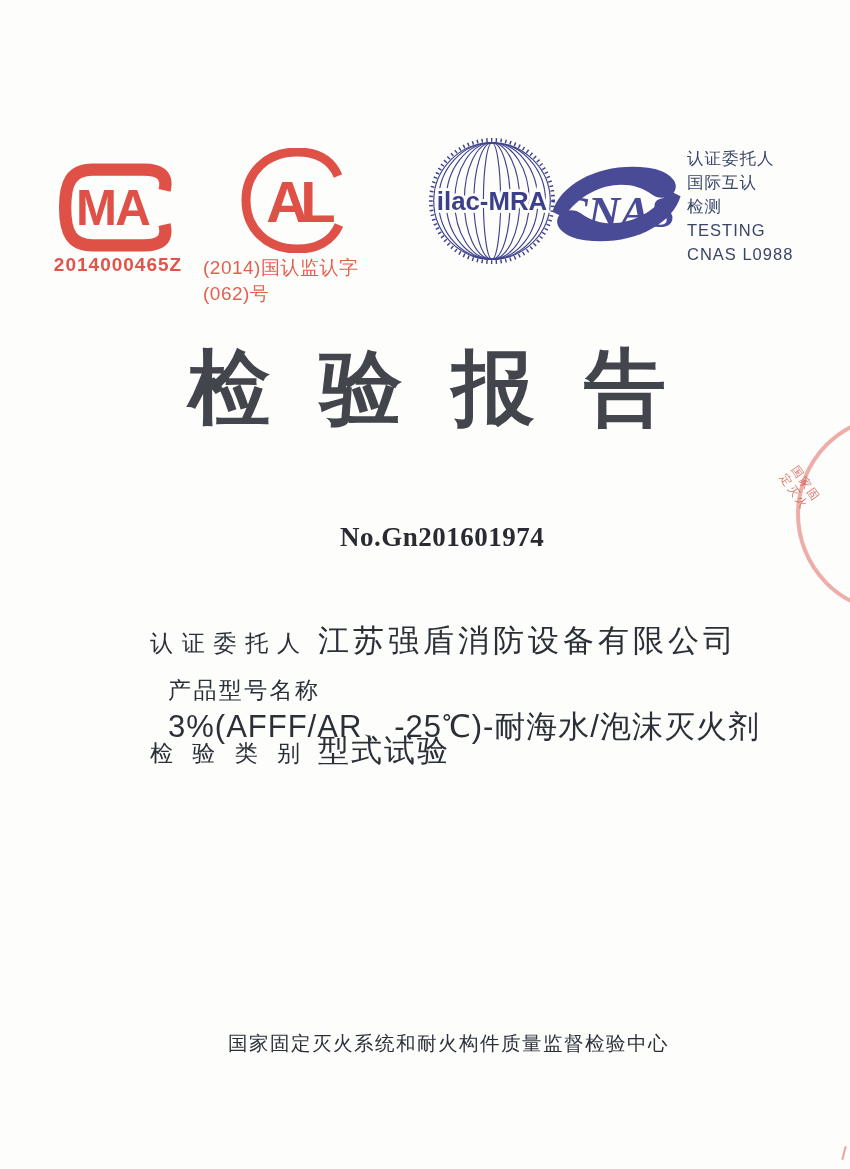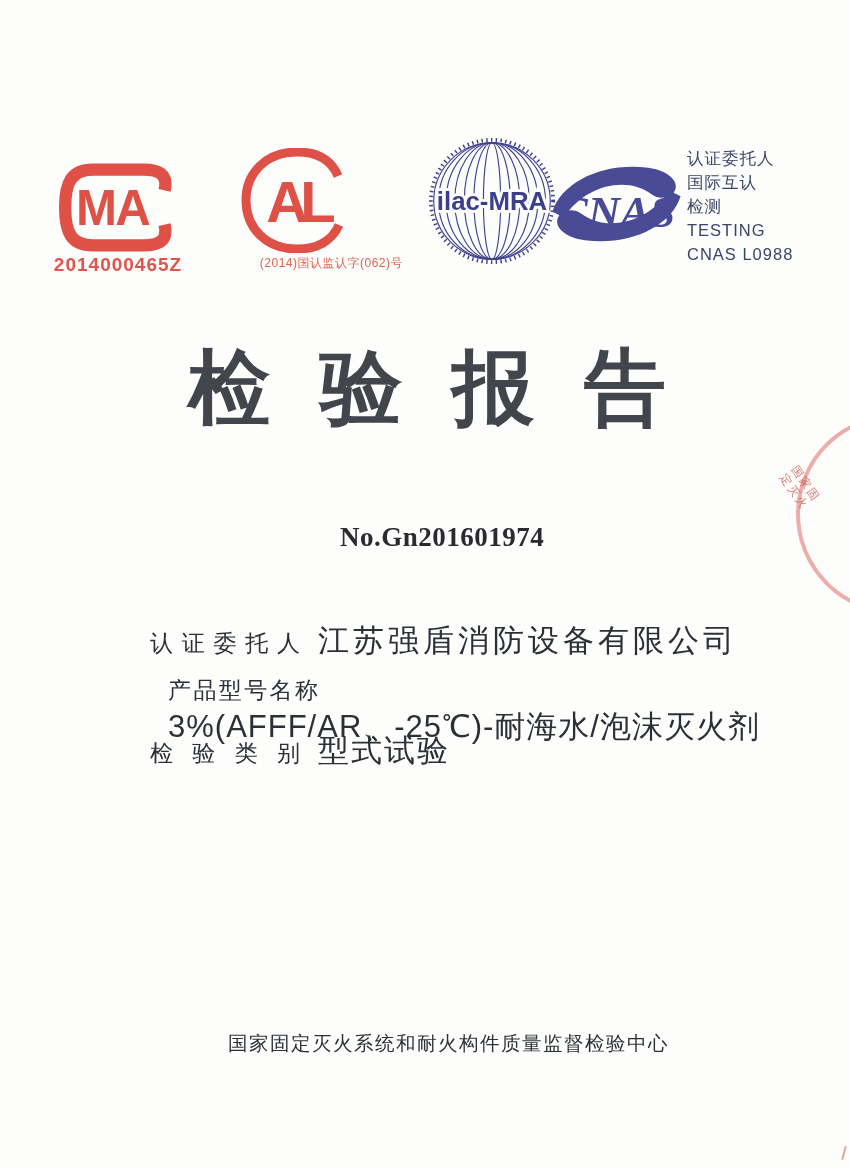--- a/index.html
+++ b/index.html
@@ -9,22 +9,22 @@
     font-family:"Liberation Sans", sans-serif; color:#2b3037;
   }
   
   .cma-svg{position:absolute; left:57px; top:163px; width:128px; height:89px;}
   .cma-number{
     position:absolute; left:48px; top:254px; width:140px; text-align:center;
     font-size:19px; letter-spacing:1px; color:#e0544b; font-weight:bold;
   }
   .cal-svg{position:absolute; left:238px; top:148px; width:118px; height:105px;}
   .cal-caption{
-    position:absolute; left:203px; top:255px; width:200px; text-align:right;
-    font-size:12px; letter-spacing:.5px; color:#e2614e;
+    position:absolute; left:203px; top:255px; width:200px; text-align:left;
+    font-size:19px; letter-spacing:.5px; color:#e2614e;
   }
   .ilac-svg{position:absolute; left:428px; top:137px; width:128px; height:128px;}
   .cnas-svg{position:absolute; left:543px; top:160px; width:147px; height:88px;}
   .accreditation{
     position:absolute; left:687px; top:146px; font-size:16.5px; line-height:24px;
     color:#3a4566; letter-spacing:1px; white-space:nowrap;
   }
   
   .report-title{
     position:absolute; left:4px; right:0; top:340px; text-align:center;

